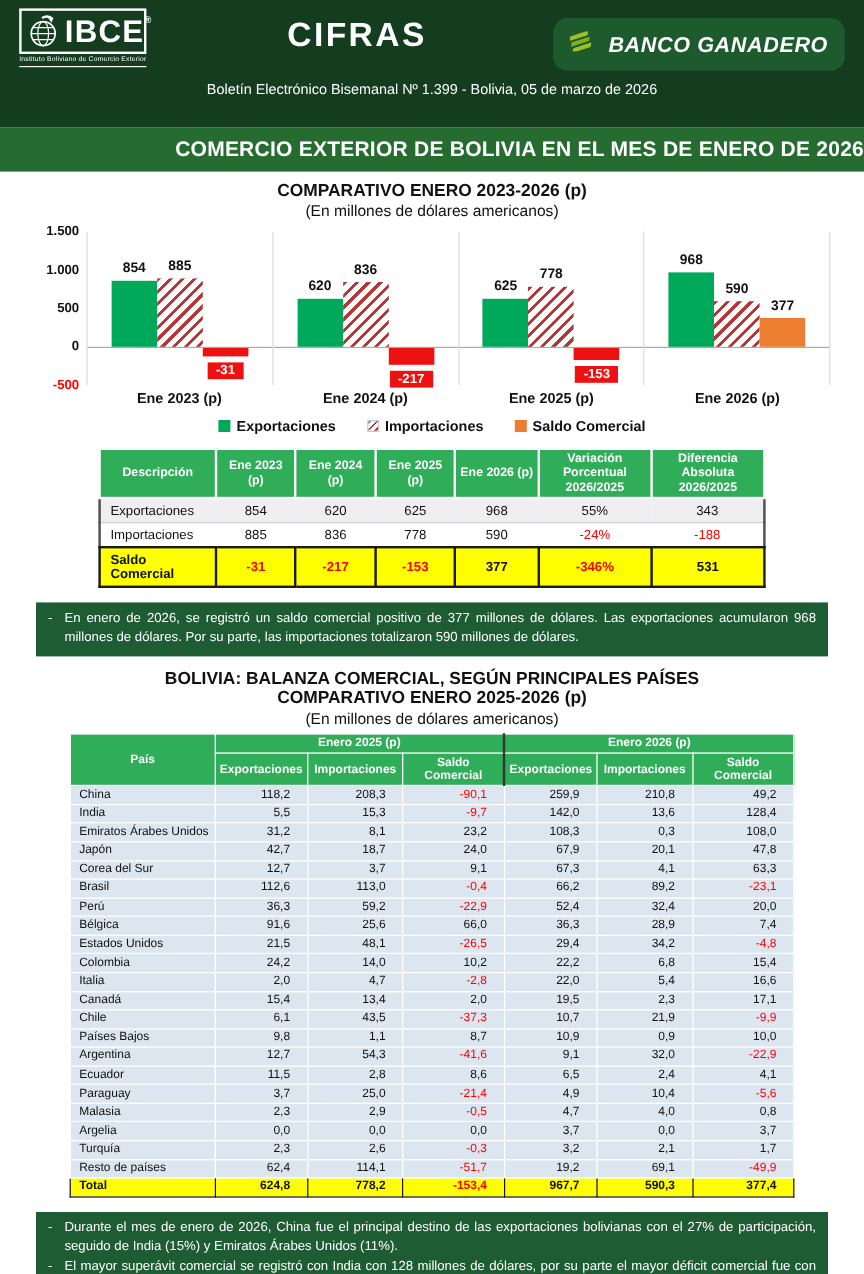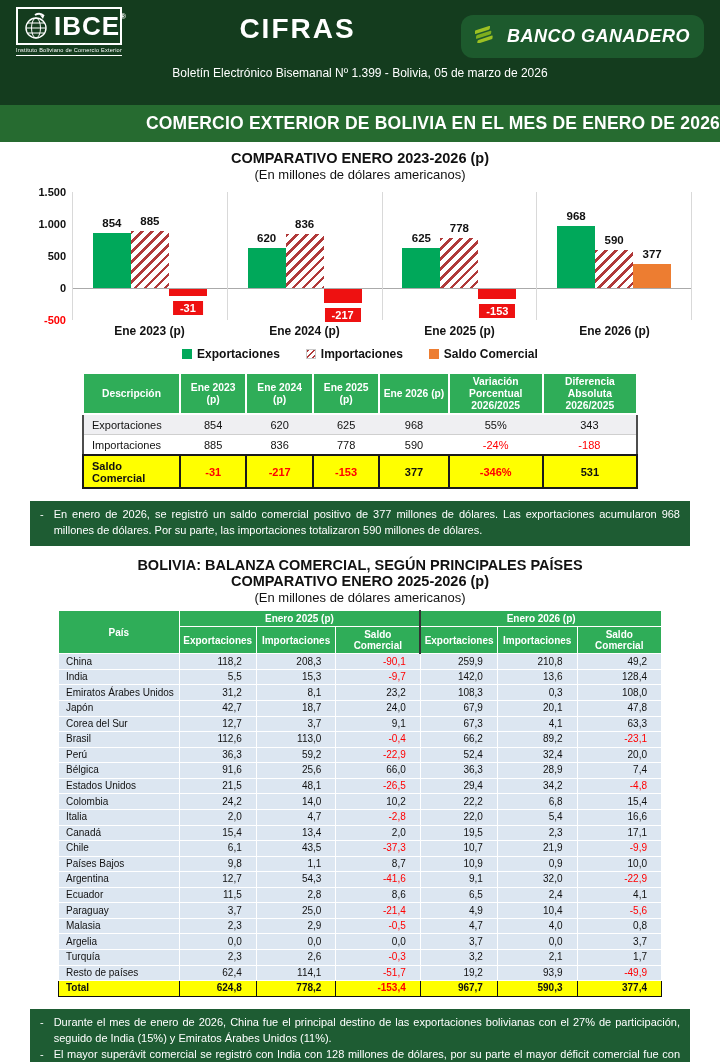--- a/index.html
+++ b/index.html
@@ -438,21 +438,21 @@
         <td>3,2</td>
         <td>2,1</td>
         <td>1,7</td>
       </tr>
       <tr>
         <td class="country">Resto de países</td>
         <td>62,4</td>
         <td>114,1</td>
         <td class="neg">-51,7</td>
         <td>19,2</td>
-        <td>93,9</td>
+        <td>69,1</td>
         <td class="neg">-49,9</td>
       </tr>
       <tr class="total">
         <td class="country">Total</td>
         <td>624,8</td>
         <td>778,2</td>
         <td class="neg">-153,4</td>
         <td>967,7</td>
         <td>590,3</td>
         <td>377,4</td>

